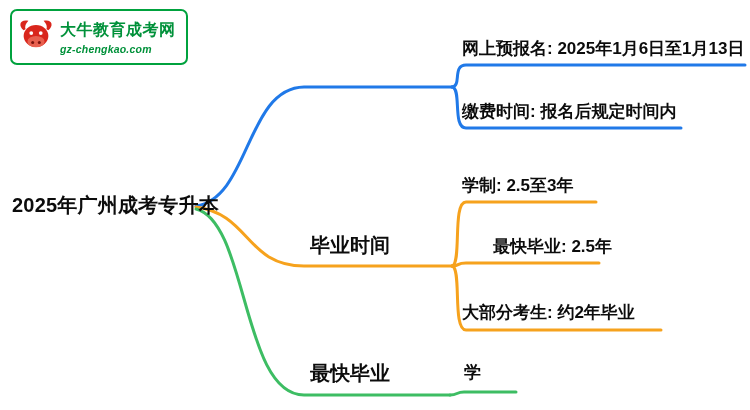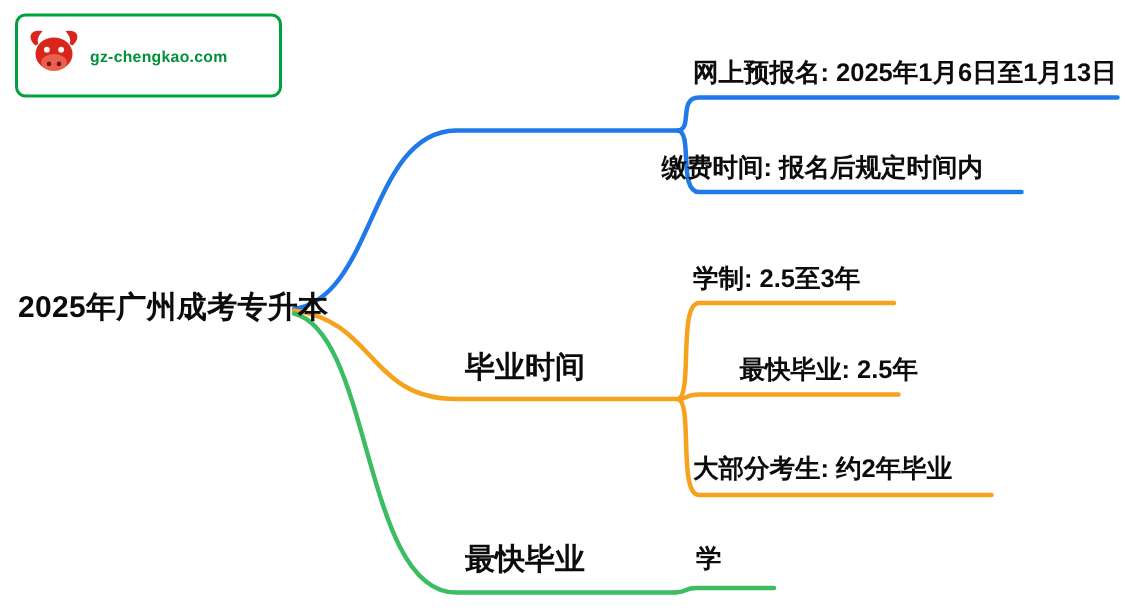--- a/index.html
+++ b/index.html
@@ -27,21 +27,21 @@
     width:178px;height:56px;
     border:2px solid #00a23e;
     border-radius:7px;
     box-sizing:border-box;
     display:flex;align-items:center;
     background:#ffffff;
   }
   .logo-icon{margin-left:5px;flex:0 0 auto;}
   .logo-text{margin-left:5px;display:flex;flex-direction:column;}
   .logo-title{font-size:16px;font-weight:bold;letter-spacing:0.5px;}
-  .logo-subtitle{font-size:10.5px;font-weight:bold;letter-spacing:0.2px;margin-top:2px;}
+  .logo-subtitle{font-size:10.5px;font-weight:bold;letter-spacing:0.2px;margin-top:2px;font-style:italic;}
 </style>
 </head>
 <body>
 
 <div id="stage">
 
   <svg class="lines" viewBox="0 0 750 410" fill="none" stroke-linecap="round">
 
     <path stroke-width="3" d="M196,206 C250,198 246,88 304,87 L452,87" stroke="#2079e8"></path>
     <path stroke-width="3" d="M452,87 C462,86 452,65 466,65 L745,65" stroke="#2079e8"></path>
@@ -63,31 +63,32 @@
         <path d="M33,15 C39,10 37,3 28,5 C31,8 32,11 31,14 Z" fill="#d9261c"></path>
         <ellipse cx="20" cy="21" rx="13" ry="11.5" fill="#d9261c"></ellipse>
         <ellipse cx="20" cy="27" rx="9" ry="6" fill="#e8604f"></ellipse>
         <circle cx="15" cy="18" r="2" fill="#ffffff"></circle>
         <circle cx="25" cy="18" r="2" fill="#ffffff"></circle>
         <circle cx="16.5" cy="28" r="1.6" fill="#7a120c"></circle>
         <circle cx="23.5" cy="28" r="1.6" fill="#7a120c"></circle>
       </svg>
     </span>
     <span class="logo-text">
+      <span class="logo-title" style="color: rgb(0, 145, 58);">大牛教育成考网</span>
       <span class="logo-subtitle" style="color: rgb(0, 145, 58);">gz-chengkao.com</span>
     </span>
   </div>
 
   <div class="node root-label" style="left: 12px; top: 193px; width: 186px; color: rgb(12, 12, 12);">2025年广州成考专升本</div>
 
   <div class="node branch-label" style="left:290px;top:233px;width:120px;">毕业时间</div>
   <div class="node branch-label" style="left:290px;top:361px;width:120px;">最快毕业</div>
 
   <div class="node leaf-label" style="left:462px;top:38px;">网上预报名: 2025年1月6日至1月13日</div>
-  <div class="node leaf-label" style="left:441px;top:101px;">缴费时间: 报名后规定时间内</div>
+  <div class="node leaf-label" style="left:462px;top:101px;">缴费时间: 报名后规定时间内</div>
 
   <div class="node leaf-label" style="left:462px;top:175px;text-align:right;">学制: 2.5至3年</div>
   <div class="node leaf-label" style="left:462px;top:236px;margin-left:31px;">最快毕业: 2.5年</div>
   <div class="node leaf-label" style="left:462px;top:302px;">大部分考生: 约2年毕业</div>
 
   <div class="node leaf-label" style="left:464px;top:362px;">学</div>
 
 </div>
 
 </body></html>

